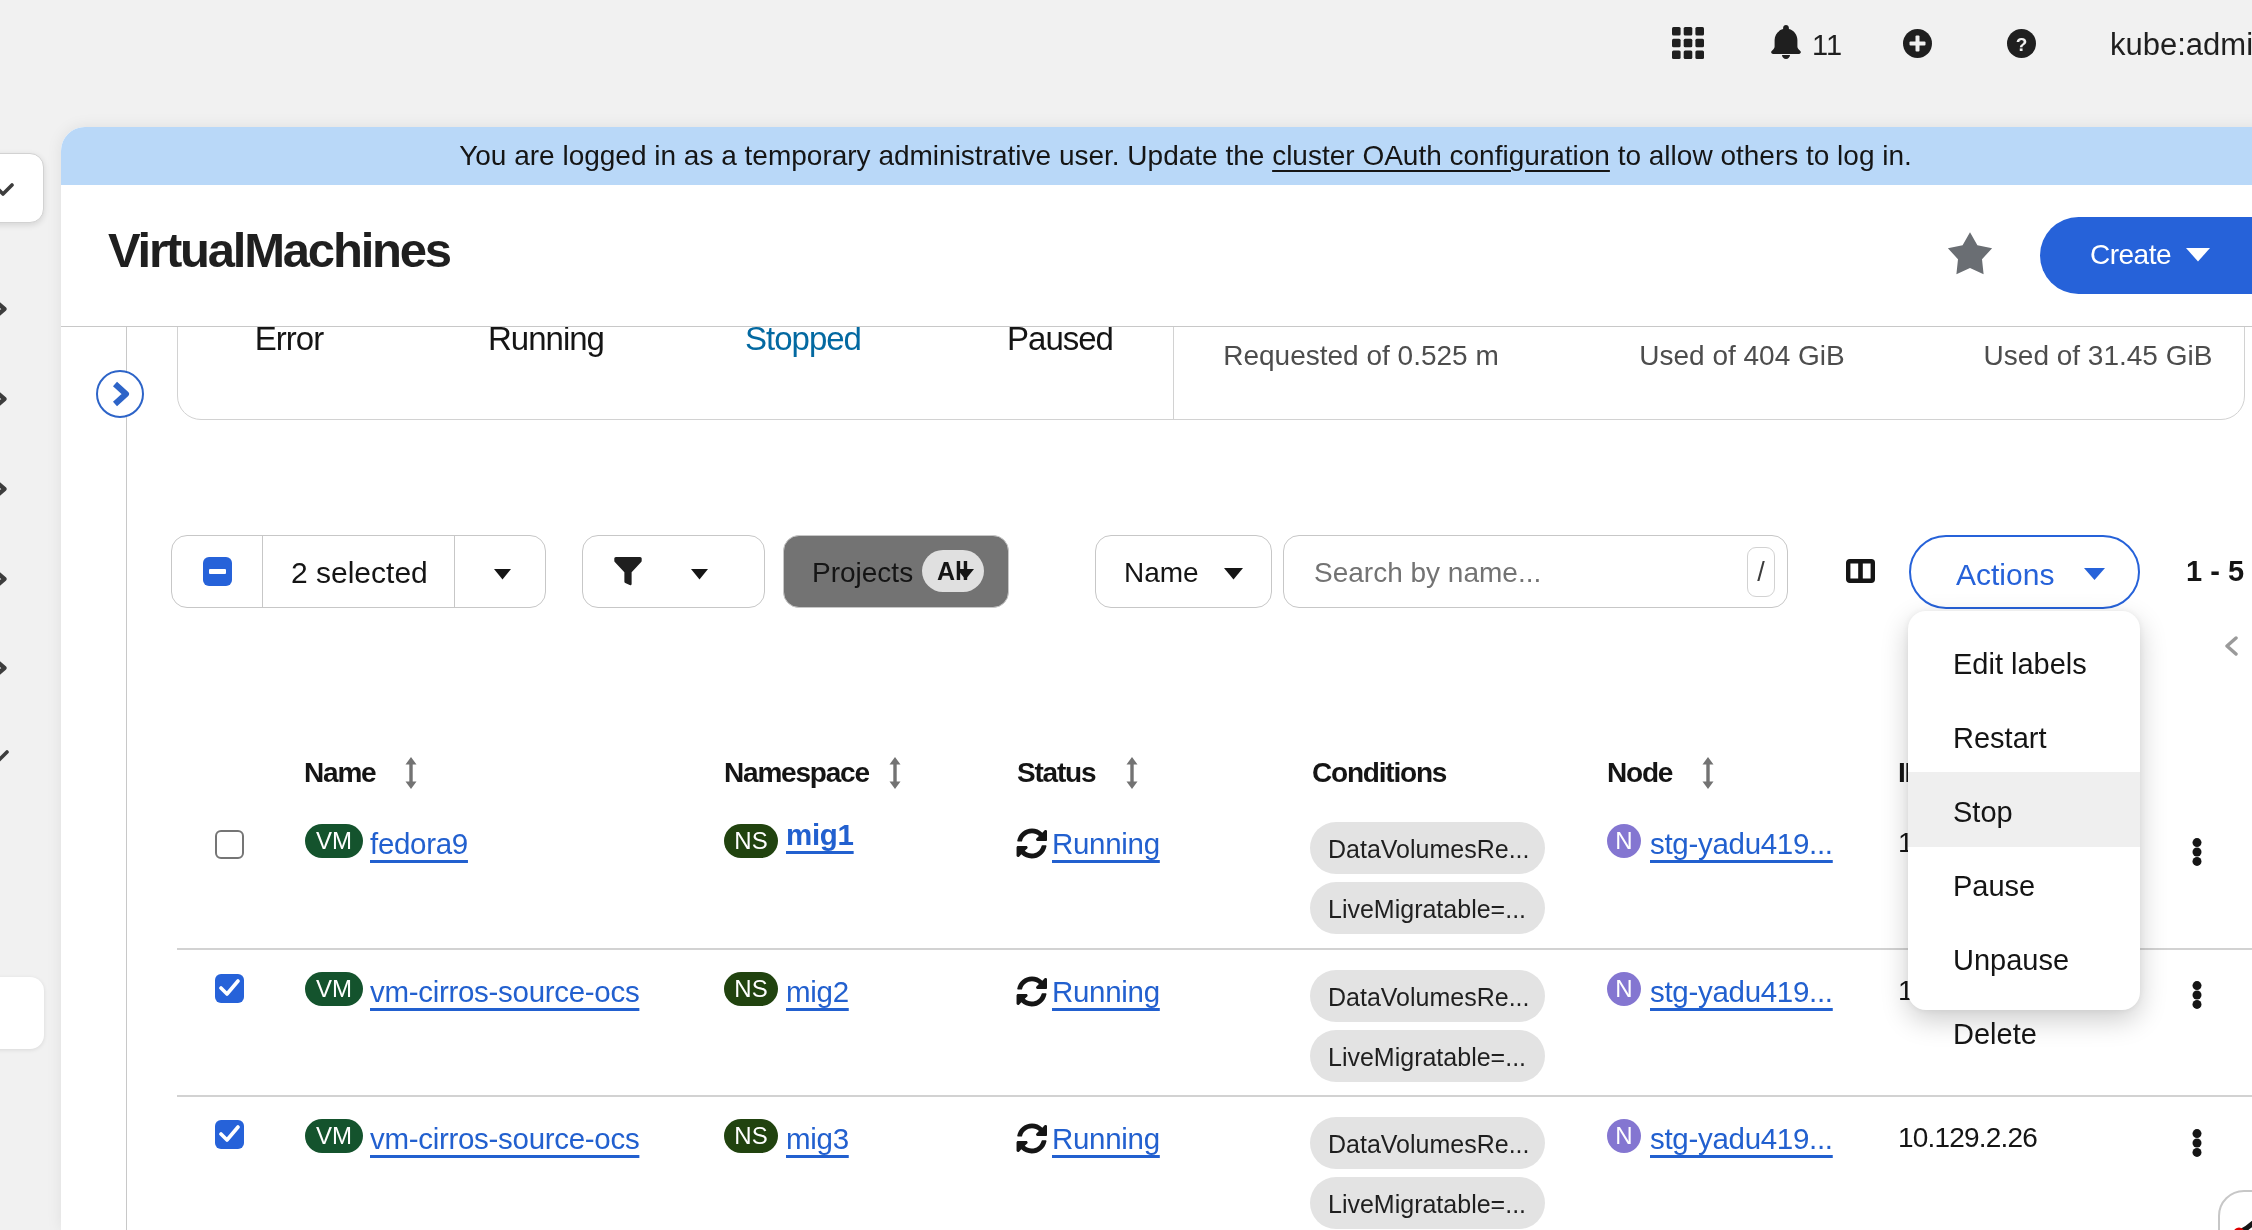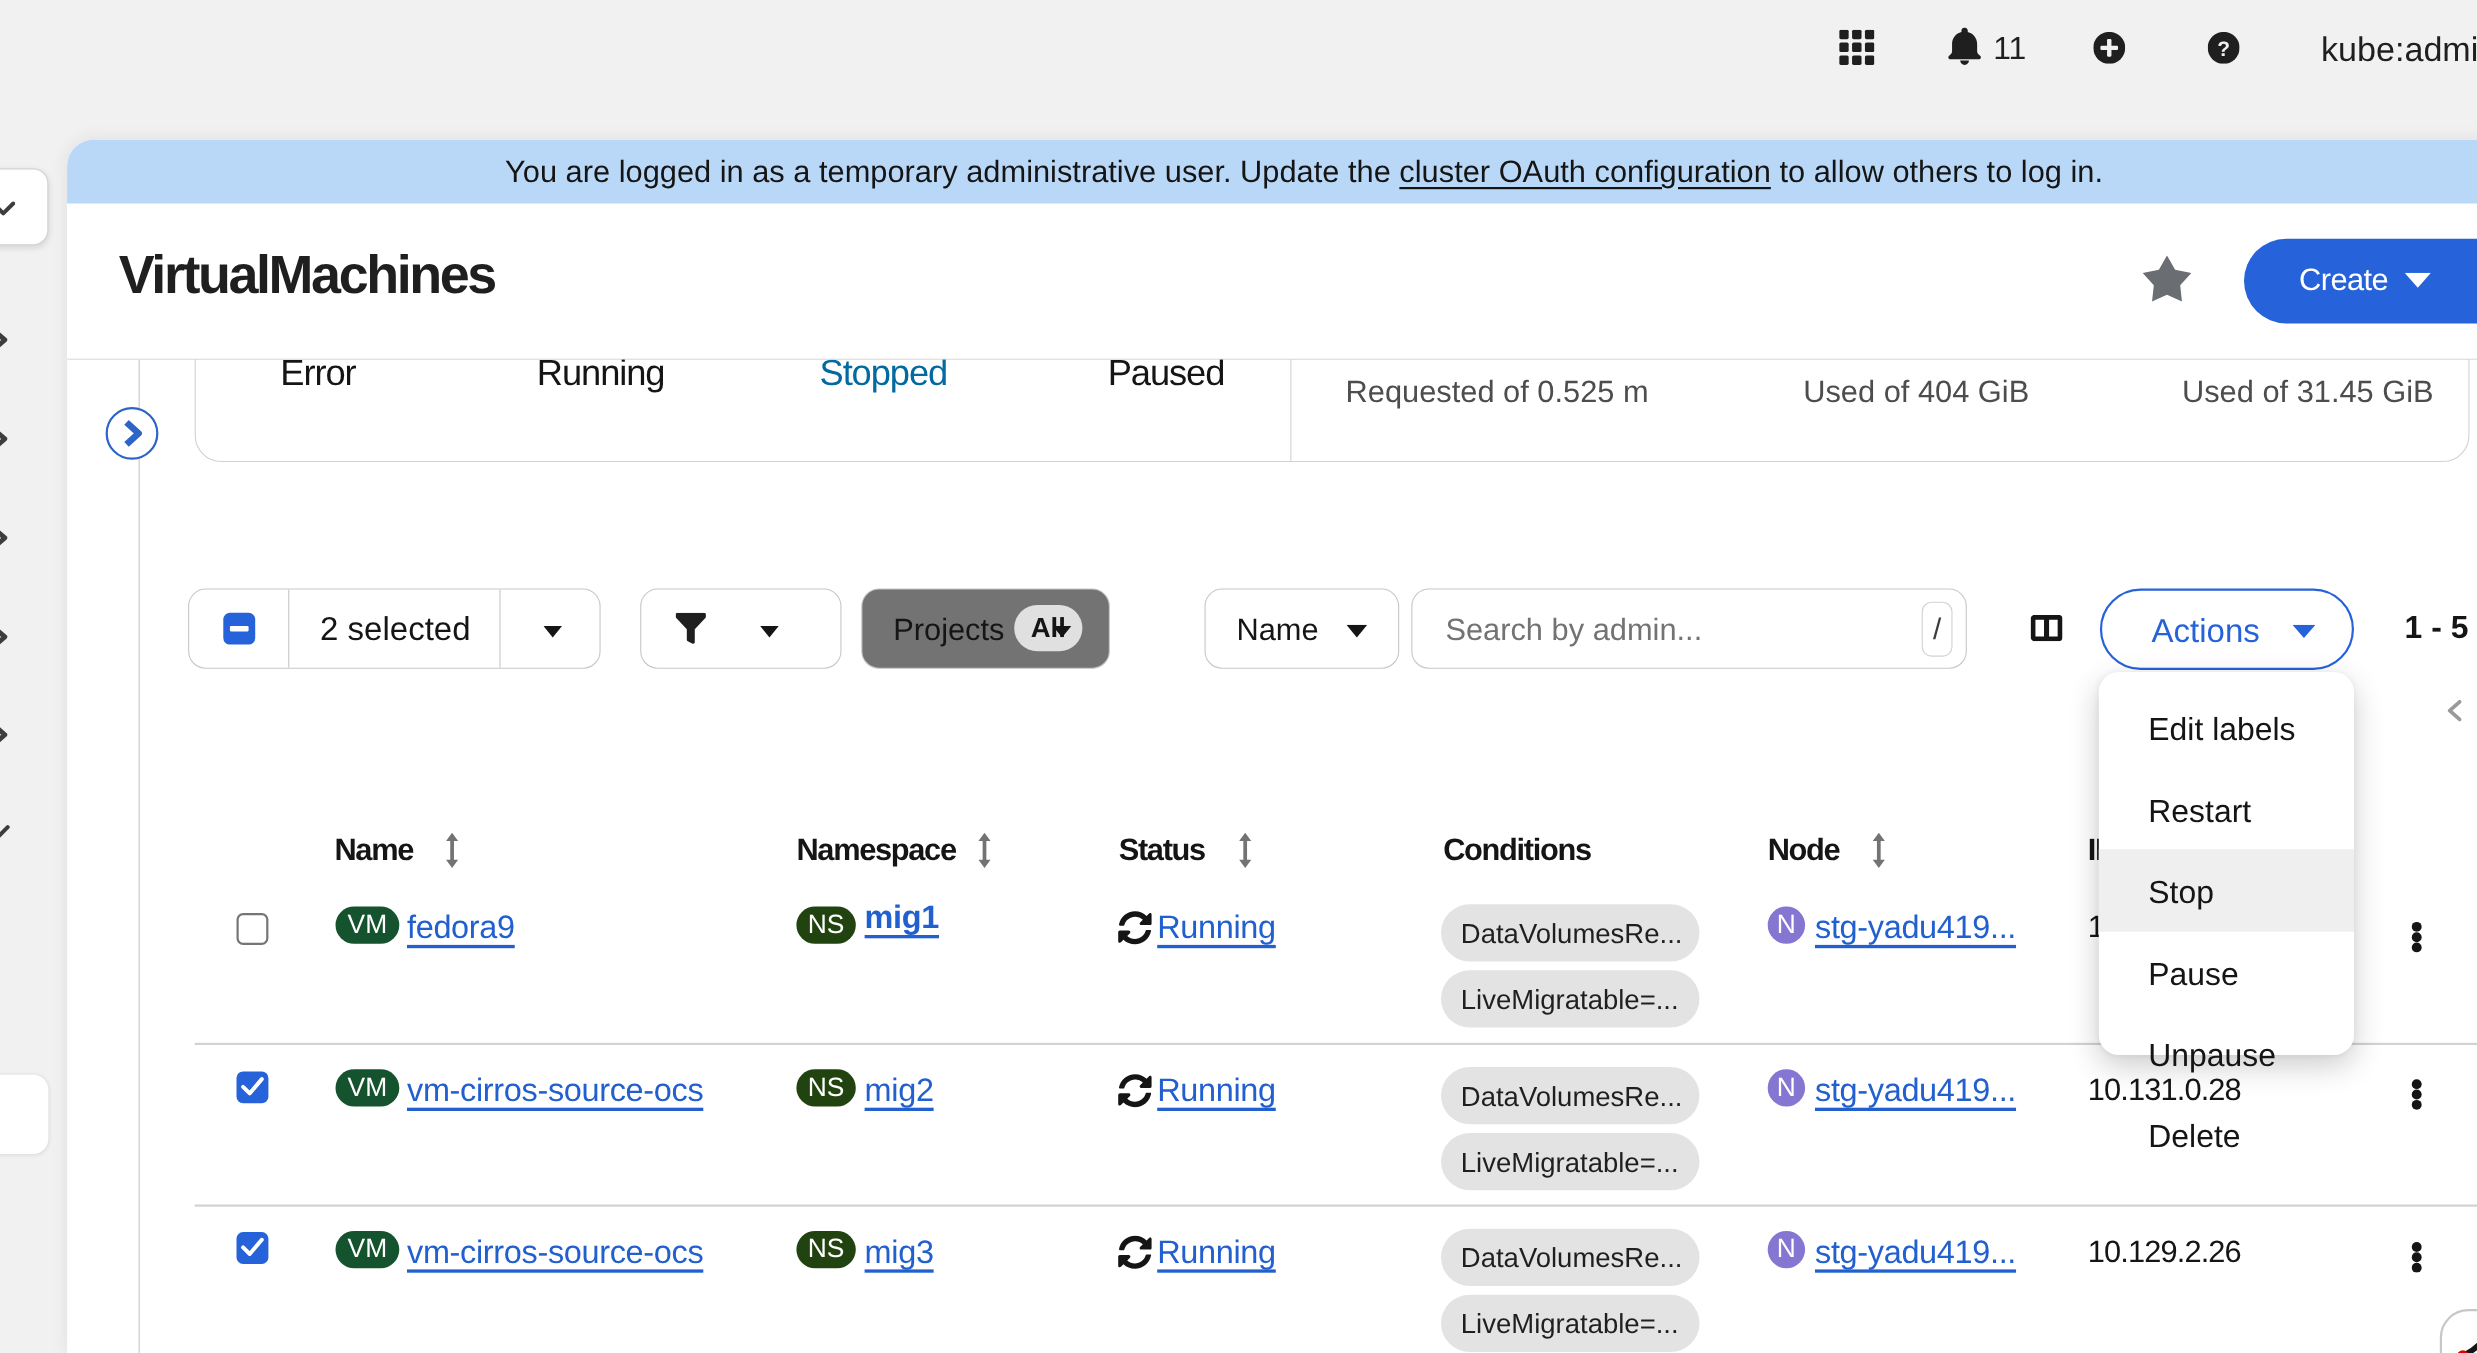--- a/index.html
+++ b/index.html
@@ -135,21 +135,21 @@
   </div>
 
   <div class="abs" style="left:1095px;top:535px;width:177px;height:73px;border:1px solid #c7c7c7;border-radius:16px;background:#fff;">
     <span style="position:absolute;left:28px;top:21px;font-size:28px;color:#151515;">Name</span>
     <svg style="position:absolute;right:28px;top:32px;" width="19" height="12" viewBox="0 0 19 12">
         <path fill="#151515" d="M0 0 h19 l-9.5 11.5 z"></path>
       </svg>
   </div>
 
   <div class="abs" style="left:1283px;top:535px;width:505px;height:73px;border:1px solid #c7c7c7;border-radius:16px;background:#fff;">
-    <span style="position:absolute;left:30px;top:21px;font-size:28px;color:#737373;">Search by admin...</span>
+    <span style="position:absolute;left:30px;top:21px;font-size:28px;color:#737373;">Search by name...</span>
     <span style="position:absolute;right:12px;top:11px;width:28px;height:50px;border:1.5px solid #d2d2d2;border-radius:9px;background:#fff;text-align:center;font-size:27px;line-height:48px;color:#3c3c3c;">/</span>
   </div>
 
   <svg class="abs" style="left:1846px;top:559px;" width="29" height="24" viewBox="0 0 29 24">
     <rect x="2.2" y="2.2" width="24.6" height="19.6" rx="1.5" fill="none" stroke="#151515" stroke-width="4.4"></rect>
     <rect x="12.2" y="2" width="4.6" height="20" fill="#151515"></rect>
   </svg>
 
   <div class="abs" style="left:1909px;top:535px;width:231px;height:74px;border:2px solid #2662d9;border-radius:37px;background:#fff;">
     <span style="position:absolute;left:45px;top:21px;font-size:30px;color:#2662d9;">Actions</span>
@@ -258,21 +258,21 @@
     <div class="nb" style="left:1607px;top:1119px;">N</div>
     <div class="lnk" style="left:1650px;top:1122px;">stg-yadu419...</div>
     <div class="ip" style="left:1898px;top:1122px;">10.129.2.26</div>
     <svg class="abs" style="left:2192px;top:1129px;" width="10" height="28" viewBox="0 0 10 28">
         <circle cx="5" cy="4.6" r="4.5" fill="#151515"></circle>
         <circle cx="5" cy="14" r="4.5" fill="#151515"></circle>
         <circle cx="5" cy="23.4" r="4.5" fill="#151515"></circle>
       </svg>
   </div>
 
-  <div class="abs" style="left:1908px;top:611px;width:232px;height:348px;background:#fff;border-radius:18px;box-shadow:0 10px 28px rgba(0,0,0,.2), 0 0 6px rgba(0,0,0,.06);">
+  <div class="abs" style="left:1908px;top:611px;width:232px;height:399px;background:#fff;border-radius:18px;box-shadow:0 10px 28px rgba(0,0,0,.2), 0 0 6px rgba(0,0,0,.06);">
     <div style="position:absolute;left:0;top:161px;width:232px;height:75px;background:#efefef;"></div>
     <div style="position:absolute;left:45px;top:37px;font-size:29px;color:#151515;">Edit labels</div>
     <div style="position:absolute;left:45px;top:111px;font-size:29px;color:#151515;">Restart</div>
     <div style="position:absolute;left:45px;top:185px;font-size:29px;color:#151515;">Stop</div>
     <div style="position:absolute;left:45px;top:259px;font-size:29px;color:#151515;">Pause</div>
     <div style="position:absolute;left:45px;top:333px;font-size:29px;color:#151515;">Unpause</div>
     <div style="position:absolute;left:45px;top:407px;font-size:29px;color:#151515;">Delete</div>
   </div>
 
   <div class="abs" style="left:2218px;top:1190px;width:80px;height:80px;background:#fff;border:2px solid #c7c7c7;border-radius:26px;"></div>

